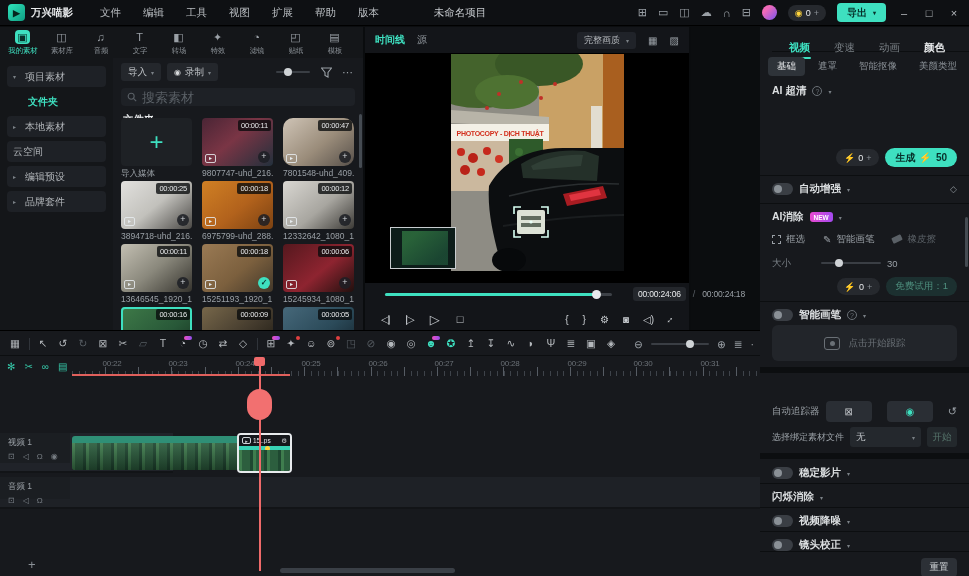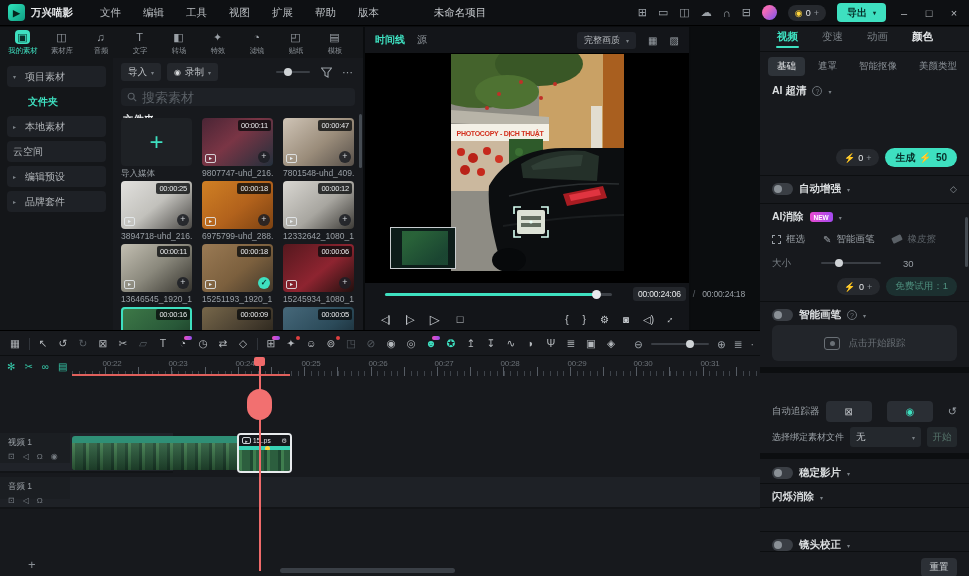--- a/index.html
+++ b/index.html
@@ -87,21 +87,21 @@
   .p-tot{font-size:8.5px;color:#9aa0a6;letter-spacing:-.2px}
   .p-controls{position:absolute;top:281px;left:0;right:0;height:22px;display:flex;align-items:center;padding:0 16px}
   .pc{font-size:11px;color:#c8ccd0;margin-right:17px;letter-spacing:-2px}
   .pc-play{font-size:13px;letter-spacing:0}
   .pc-right{margin-left:auto;display:flex;align-items:center;gap:14px}
   .pcr{font-size:10px;color:#c8ccd0}
   .rot45{display:inline-block;transform:rotate(45deg)}
 
   
   .props{position:absolute;top:27px;left:760px;width:209px;height:549px;background:#17191d;overflow:hidden;z-index:4}
-  .ptabs{position:absolute;top:0;left:0;right:0;height:25px;display:flex;align-items:flex-end;padding:2px 6px;gap:2px;border-bottom:1px solid #0c0e10}
+  .ptabs{position:absolute;top:0;left:12px;right:0;height:25px;display:flex;align-items:flex-start;padding:8px 6px;gap:2px;border-bottom:1px solid #0c0e10}
   .ptab{font-size:10.5px;color:#7a8086;padding:0 11px;position:relative;height:25px;line-height:25px}
   .ptab.active{color:#3ee0c0;font-weight:bold}
   .ptab.active::after{content:"";position:absolute;left:10px;right:10px;bottom:1px;height:2px;background:#3ee0c0;border-radius:1px}
   .ptab.bright{color:#e8eaec;font-weight:bold}
   .psubtabs{position:absolute;top:29px;left:8px;right:8px;height:21px;display:flex;align-items:center;gap:4px}
   .pst{font-size:9.5px;color:#8a9096;padding:3px 9px;white-space:nowrap}
   .pst.active{background:#2e3339;color:#e8eaec;border-radius:4px}
   .prow{position:absolute;left:12px;right:12px;height:16px;display:flex;align-items:center;gap:6px}
   .plabel{font-size:10.5px;color:#dcdfe1;font-weight:bold;white-space:nowrap}
   .plabel-g{font-size:9.5px;color:#9aa0a6;white-space:nowrap}
@@ -335,21 +335,21 @@
           <div class="thumb" style="background: linear-gradient(140deg, rgb(74, 37, 53) 0%, rgb(122, 53, 69) 45%, rgb(35, 48, 60) 100%);">
 
             <span class="dur">00:00:11</span>
             <span class="vbadge">▸</span>
             <span class="addbtn">+</span>
 
           </div>
           <div class="tname">9807747-uhd_216...</div>
         </div>
         <div class="tile">
-          <div class="thumb" style="background: linear-gradient(140deg, rgb(207, 196, 182) 0%, rgb(154, 140, 122) 55%, rgb(87, 80, 74) 100%);">
+          <div class="thumb" style="background: linear-gradient(140deg, rgb(207, 196, 182) 0%, rgb(154, 140, 122) 55%, rgb(87, 80, 74) 100%); border-radius: 10px;">
 
             <span class="dur">00:00:47</span>
             <span class="vbadge">▸</span>
             <span class="addbtn">+</span>
 
           </div>
           <div class="tname">7801548-uhd_409...</div>
         </div>
         <div class="tile">
           <div class="thumb" style="background: linear-gradient(140deg, rgb(226, 225, 222) 0%, rgb(194, 193, 188) 50%, rgb(74, 72, 69) 100%);">
@@ -590,21 +590,21 @@
     <div class="prow" style="top:182px">
       <span class="plabel">AI消除</span>
       <span class="newbadge">NEW</span>
       <span class="caret">▾</span>
     </div>
     <div class="prow" style="top:228px">
       <span class="plabel-g" style="color:#7a8086">大小</span>
       <span class="pslider" style="margin-left:24px">
         <span class="pfill"></span><span class="pthumb"></span>
       </span>
-      <span class="plabel-g" style="margin-left:16px">30</span>
+      <span class="plabel-g" style="">30</span>
     </div>
     <div class="credrow" style="top:250px">
       <span class="pill-cred">
         <span class="coin">⚡</span>
         <span>0</span>
         <span class="coin-plus">+</span>
       </span>
       <span class="trial-btn">免费试用：1</span>
     </div>
     <div class="pdiv" style="top:274px"></div>
@@ -641,20 +641,25 @@
       <span class="tgl"></span>
       <span class="plabel">稳定影片</span>
       <span class="caret">▾</span>
     </div>
     <div class="pdiv" style="top:456px"></div>
     <div class="prow" style="top:462px">
       <span class="plabel">闪烁消除</span>
       <span class="caret">▾</span>
     </div>
     <div class="pdiv" style="top:480px"></div>
+    <div class="prow" style="top:486px">
+      <span class="tgl"></span>
+      <span class="plabel">视频降噪</span>
+      <span class="caret">▾</span>
+    </div>
     <div class="pdiv" style="top:504px"></div>
     <div class="prow" style="top:510px">
       <span class="tgl"></span>
       <span class="plabel">镜头校正</span>
       <span class="caret">▾</span>
     </div>
     <div class="pdiv" style="top:524px"></div>
     <span class="resetbtn">重置</span>
     <span class="p-scroll"></span>
   </section>

